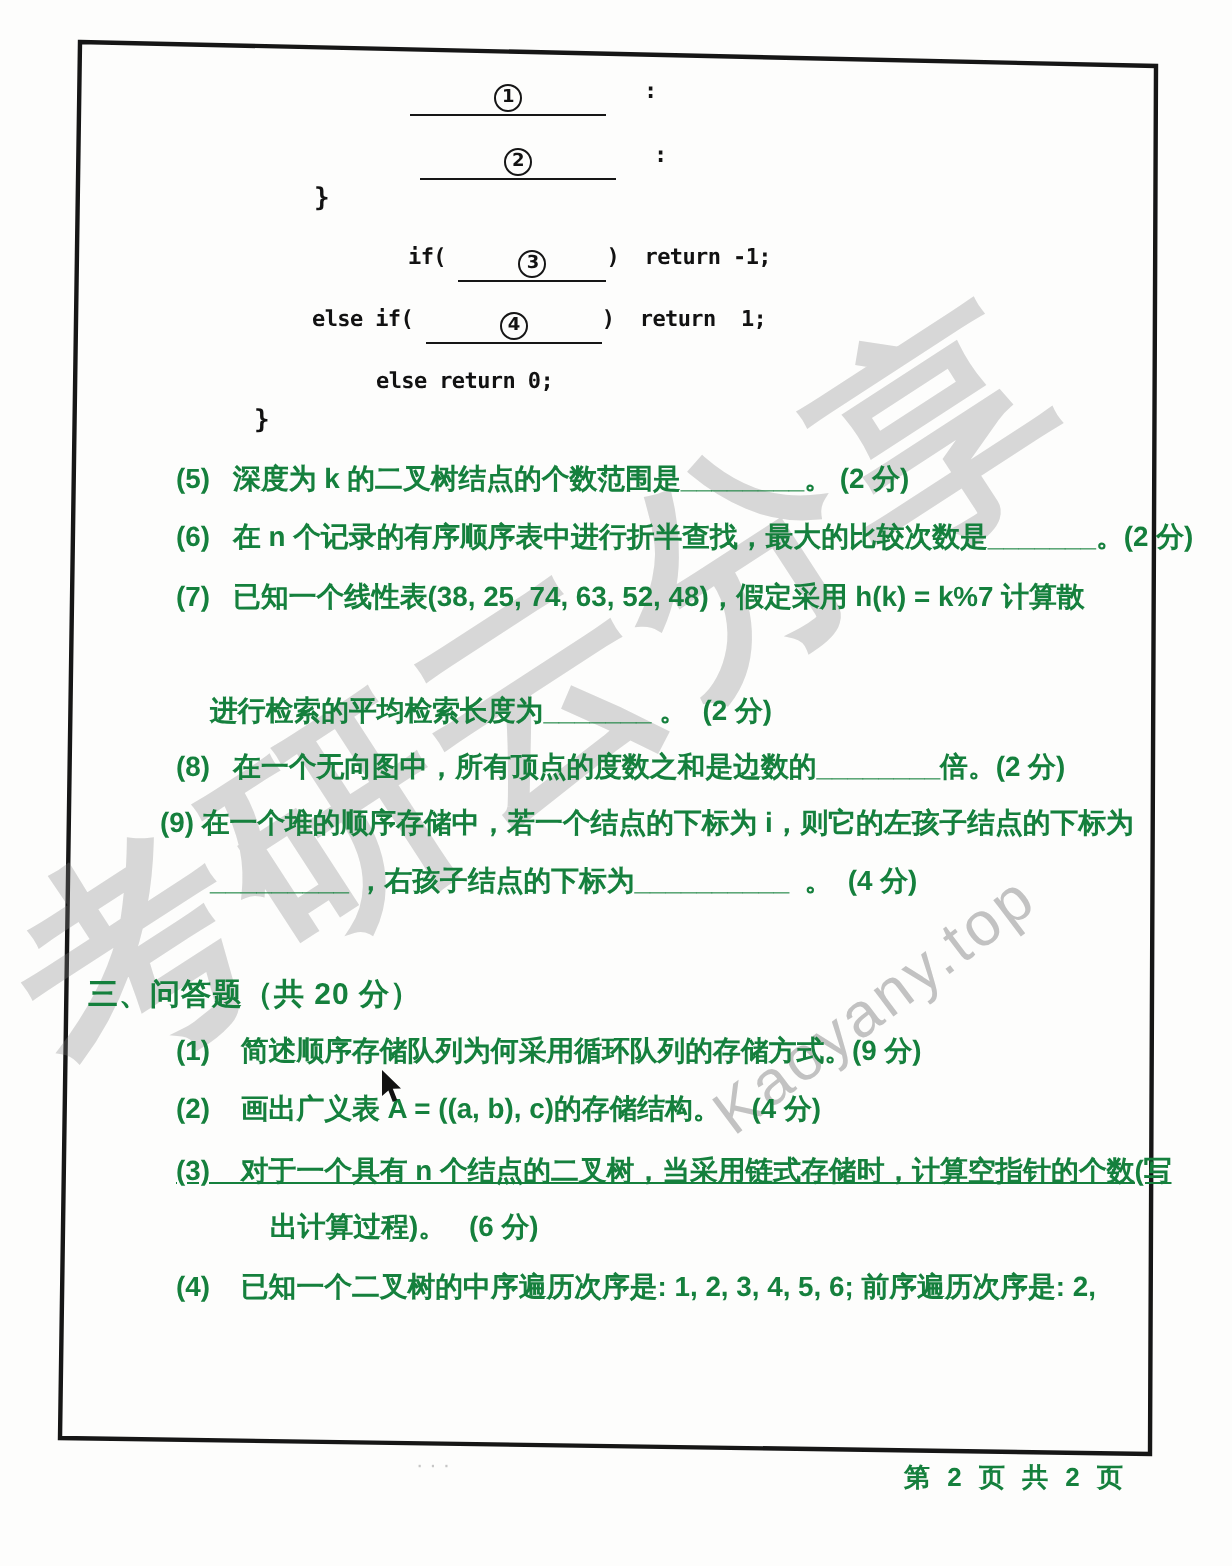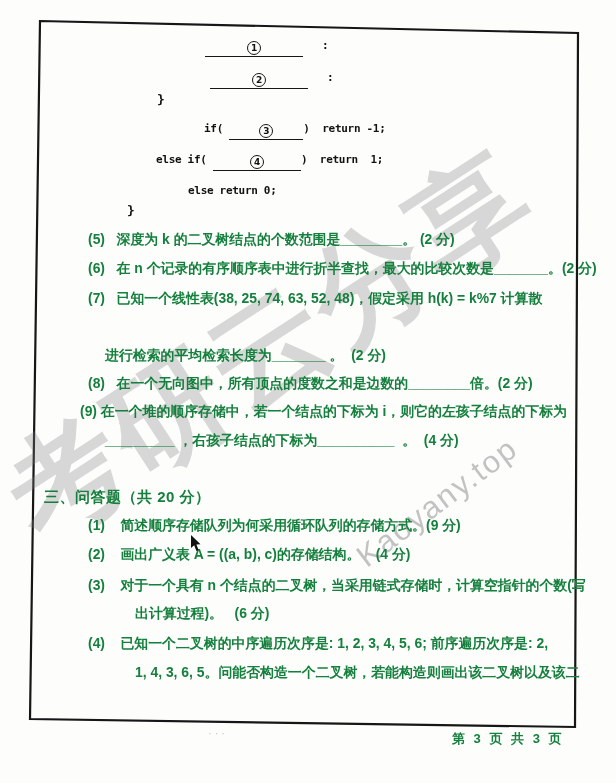--- a/index.html
+++ b/index.html
@@ -100,26 +100,25 @@
   <div class="ln" style="left:88px;  top:260px;">(6)   在 n 个记录的有序顺序表中进行折半查找，最大的比较次数是_______。(2 分)</div>
   <div class="ln" style="left:88px;  top:290px;">(7)   已知一个线性表(38, 25, 74, 63, 52, 48)，假定采用 h(k) = k%7 计算散</div>
   <div class="ln" style="left:105px; top:347px;">进行检索的平均检索长度为_______ 。  (2 分)</div>
   <div class="ln" style="left:88px;  top:375px;">(8)   在一个无向图中，所有顶点的度数之和是边数的________倍。(2 分)</div>
   <div class="ln" style="left:80px;  top:403px;">(9) 在一个堆的顺序存储中，若一个结点的下标为 i，则它的左孩子结点的下标为</div>
   <div class="ln" style="left:105px; top:432px;">_________ ，右孩子结点的下标为__________  。  (4 分)</div>
 
   <div class="ln ln-header" style="left:44px; top:488px;">三、问答题（共 20 分）</div>
   <div class="ln" style="left:88px;  top:517px;">(1)    简述顺序存储队列为何采用循环队列的存储方式。(9 分)</div>
   <div class="ln" style="left:88px;  top:546px;">(2)    画出广义表 A = ((a, b), c)的存储结构。    (4 分)</div>
-  <div class="ln" style="left:88px;  top:577px;">(3)    对于一个具有 n 个结点的二叉树，当采用链式存储时，计算空指针的个数(写</div>
+  <div class="ln" style="left:88px;  top:577px;text-decoration:underline;">(3)    对于一个具有 n 个结点的二叉树，当采用链式存储时，计算空指针的个数(写</div>
   <div class="ln" style="left:135px; top:605px;">出计算过程)。   (6 分)</div>
   <div class="ln" style="left:88px;  top:635px;">(4)    已知一个二叉树的中序遍历次序是: 1, 2, 3, 4, 5, 6; 前序遍历次序是: 2,</div>
-  <div class="ln" style="left:135px; top:664px;">1, 4, 3, 6, 5。问能否构造一个二叉树，若能构造则画出该二叉树以及该二</div>
 
   <svg class="cursor-mark" width="12" height="18">
     <path d="M1,0 L1,13 L4.2,10.2 L6.4,16 L8.6,15 L6.4,9.4 L10.5,9.2 Z" fill="#121212"></path>
   </svg>
 
   <div class="smudge">···</div>
 
-  <div class="ln ln-footer" style="left:452px; top:730px;">第 3 页 共 3 页</div>
+  <div class="ln ln-footer" style="left:452px; top:730px;">第 2 页 共 2 页</div>
 
 </div>
 
 </body></html>

